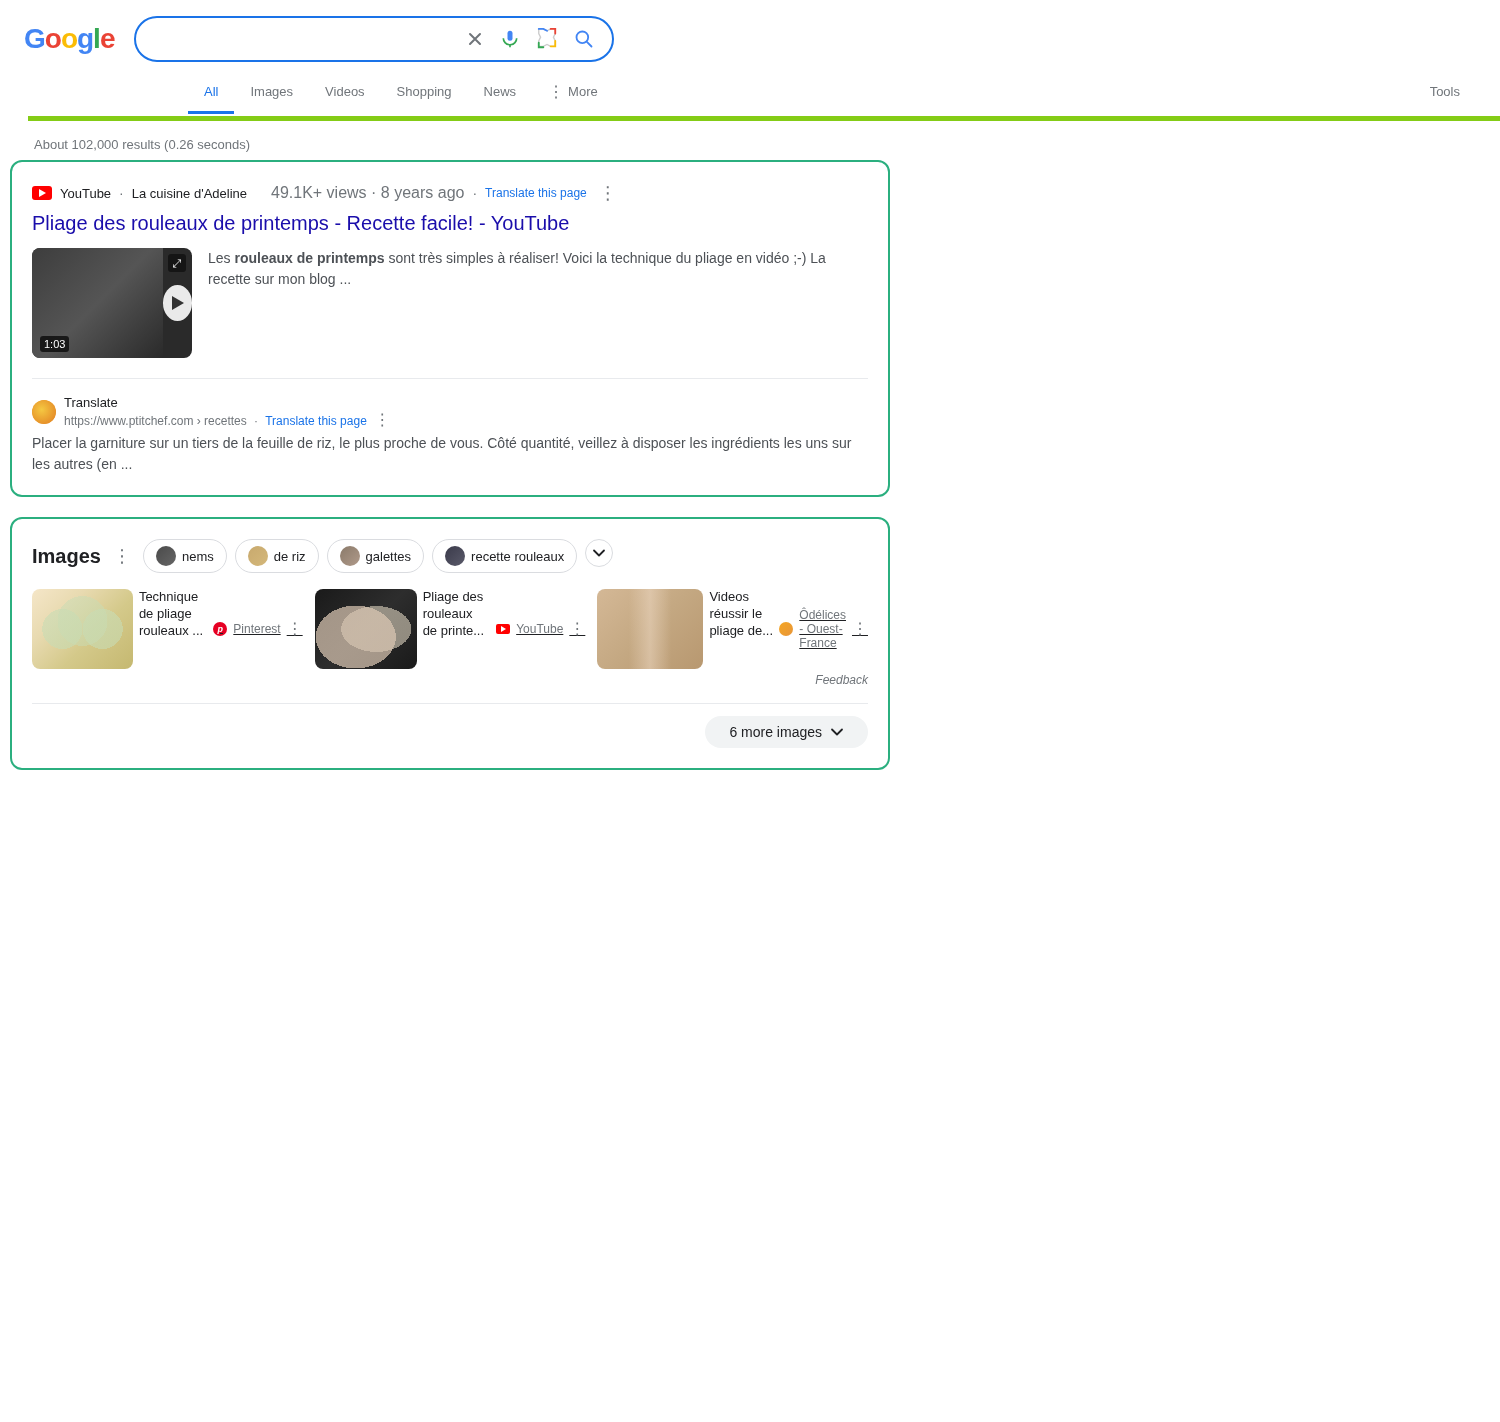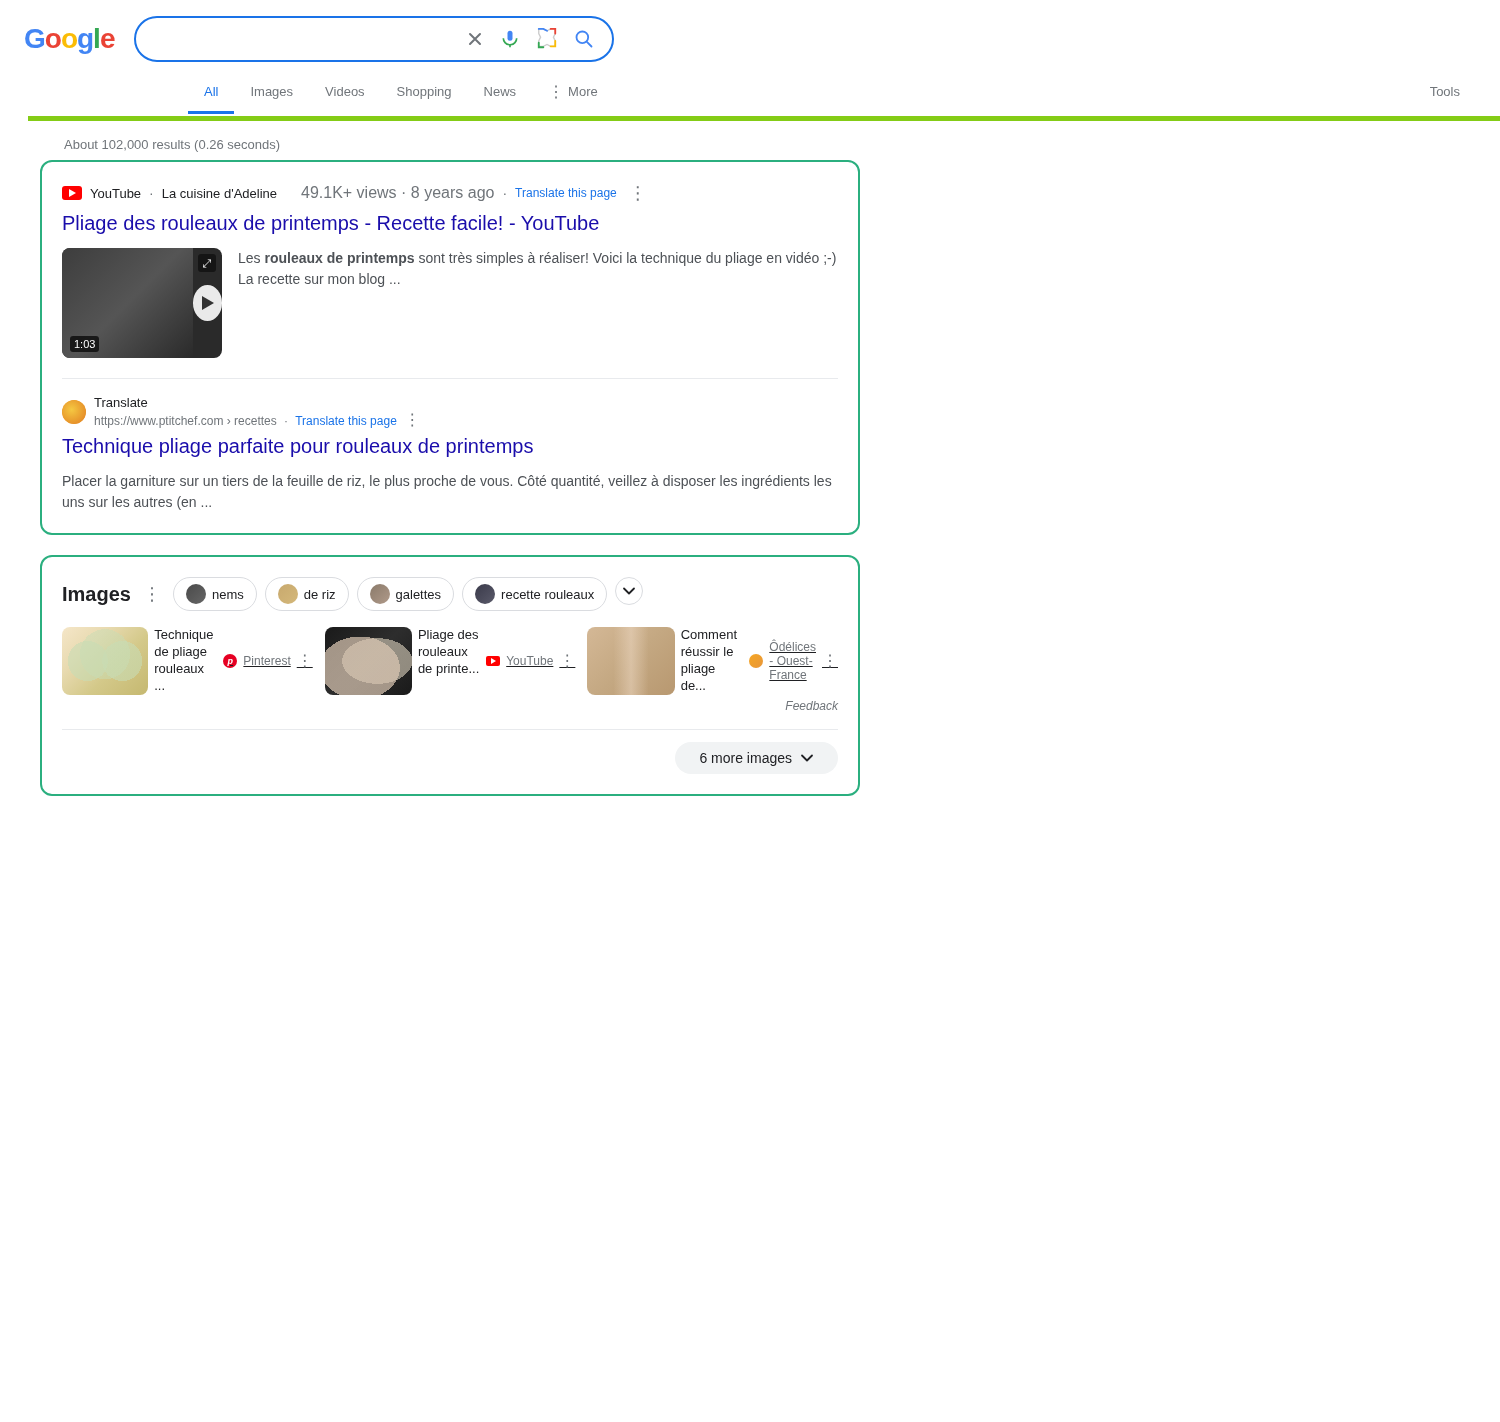--- a/index.html
+++ b/index.html
@@ -95,21 +95,21 @@
 
     
     .results-count {
       padding: 16px 24px 8px 24px;
       color: #70757a;
       font-size: 13px;
     }
 
     
     .main-content {
-      padding: 0 40px;
+      padding: 0 10px;
       max-width: 900px;
     }
 
     
     .result-card {
       border: 2px solid #2baf7f;
       border-radius: 12px;
       padding: 20px;
       margin-bottom: 20px;
     }
@@ -623,21 +623,20 @@
           <div class="source-name">Translate</div>
           <div class="source-url">
             <span>https://www.ptitchef.com › recettes</span>
             <span style="margin: 0 4px;">·</span>
             <a class="translate-link">Translate this page</a>
             <span class="more-dots" style="font-size:16px;">⋮</span>
           </div>
         </div>
       </div>
 
-      <a class="result-title">Technique pliage parfaite pour rouleaux de printemps</a>
       <p style="font-size:14px;color:#4d5156;line-height:1.5;">Placer la garniture sur un tiers de la feuille de riz, le plus proche de vous. Côté quantité, veillez à disposer les ingrédients les uns sur les autres (en ...</p>
     </div>
 
   </div>
 
   <div class="images-card">
 
     <div class="images-header">
       <span class="images-title">Images</span>
       <span class="images-dots">⋮</span>
@@ -683,21 +682,21 @@
         <div class="image-label">Pliage des rouleaux de printe...</div>
         <div class="image-source-row">
           <div class="src-icon-yt"></div>
           <span class="image-source-name">YouTube</span>
           <span class="more-dots" style="font-size:16px;margin-left:auto;">⋮</span>
         </div>
       </div>
 
       <div class="image-item">
         <div class="image-thumb img-thumb-3"></div>
-        <div class="image-label">Comment réussir le pliage de...</div>
+        <div class="image-label">Videos réussir le pliage de...</div>
         <div class="image-source-row">
           <div class="src-icon-odelices"></div>
           <span class="image-source-name">Ôdélices - Ouest-France</span>
           <span class="more-dots" style="font-size:16px;margin-left:auto;">⋮</span>
         </div>
       </div>
 
     </div>
 
     <div class="feedback-row">Feedback</div>

